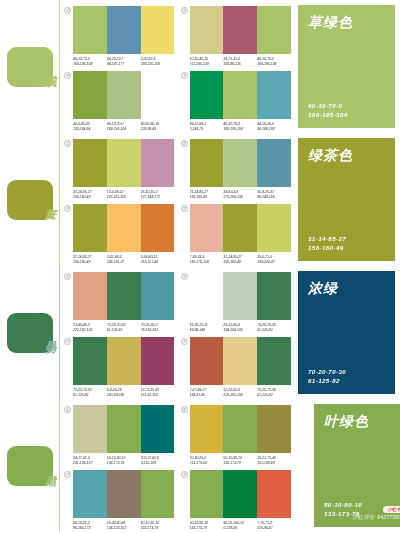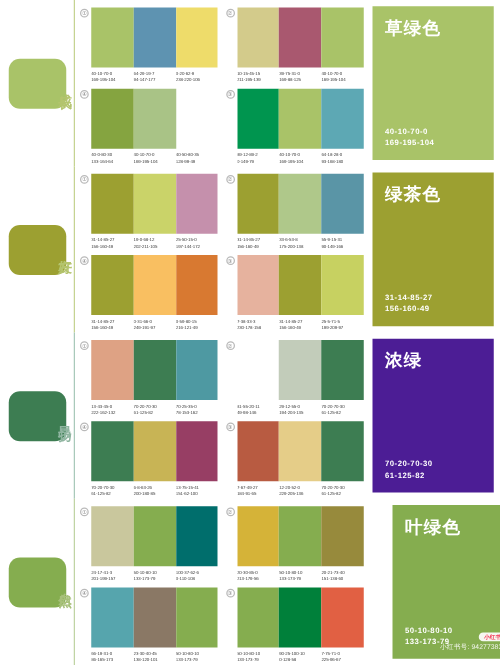--- a/index.html
+++ b/index.html
@@ -2,21 +2,21 @@
 <html><head>
 <meta charset="utf-8">
 <style>
   * { box-sizing: border-box; margin: 0; padding: 0; }
   html, body {
     width: 400px; height: 533px;
     background: #ffffff;
     font-family: "Liberation Sans", sans-serif;
     overflow: hidden;
   }
-  .page { position: relative; width: 364px; height: 533px; background: #fff; }
+  .page { position: relative; width: 364px; height: 533px; background: #fff; font-style: italic; }
 
   
   .section {
     position: relative;
     display: flex;
     height: 133px;
     width: 400px;
   }
 
   
@@ -444,21 +444,21 @@
                 <span>229-205-136</span>
               </div>
               <div class="code">
                 <span>70-20-70-30</span>
                 <span>61-125-82</span>
               </div>
             </div>
           </div>
         </div>
         <div class="right-col">
-          <div class="feature" style="background: #4c1d95;">
+          <div class="feature" style="background: #0c4a6e;">
             <div class="feature-name">浓绿</div>
             <div class="feature-codes">
               <div>70-20-70-30</div>
               <div>61-125-82</div>
             </div>
           </div>
         </div>
       </div>
       <div class="section">
         <div class="left-col">

